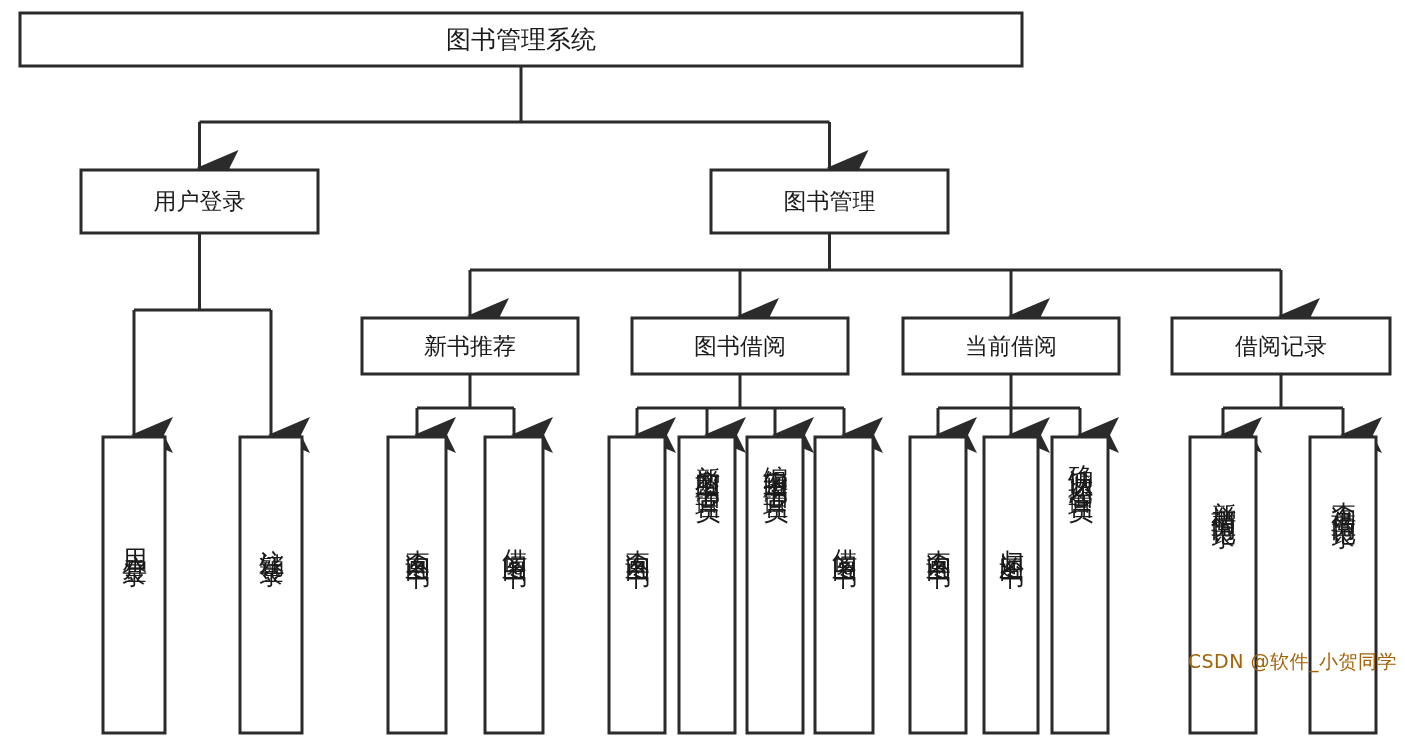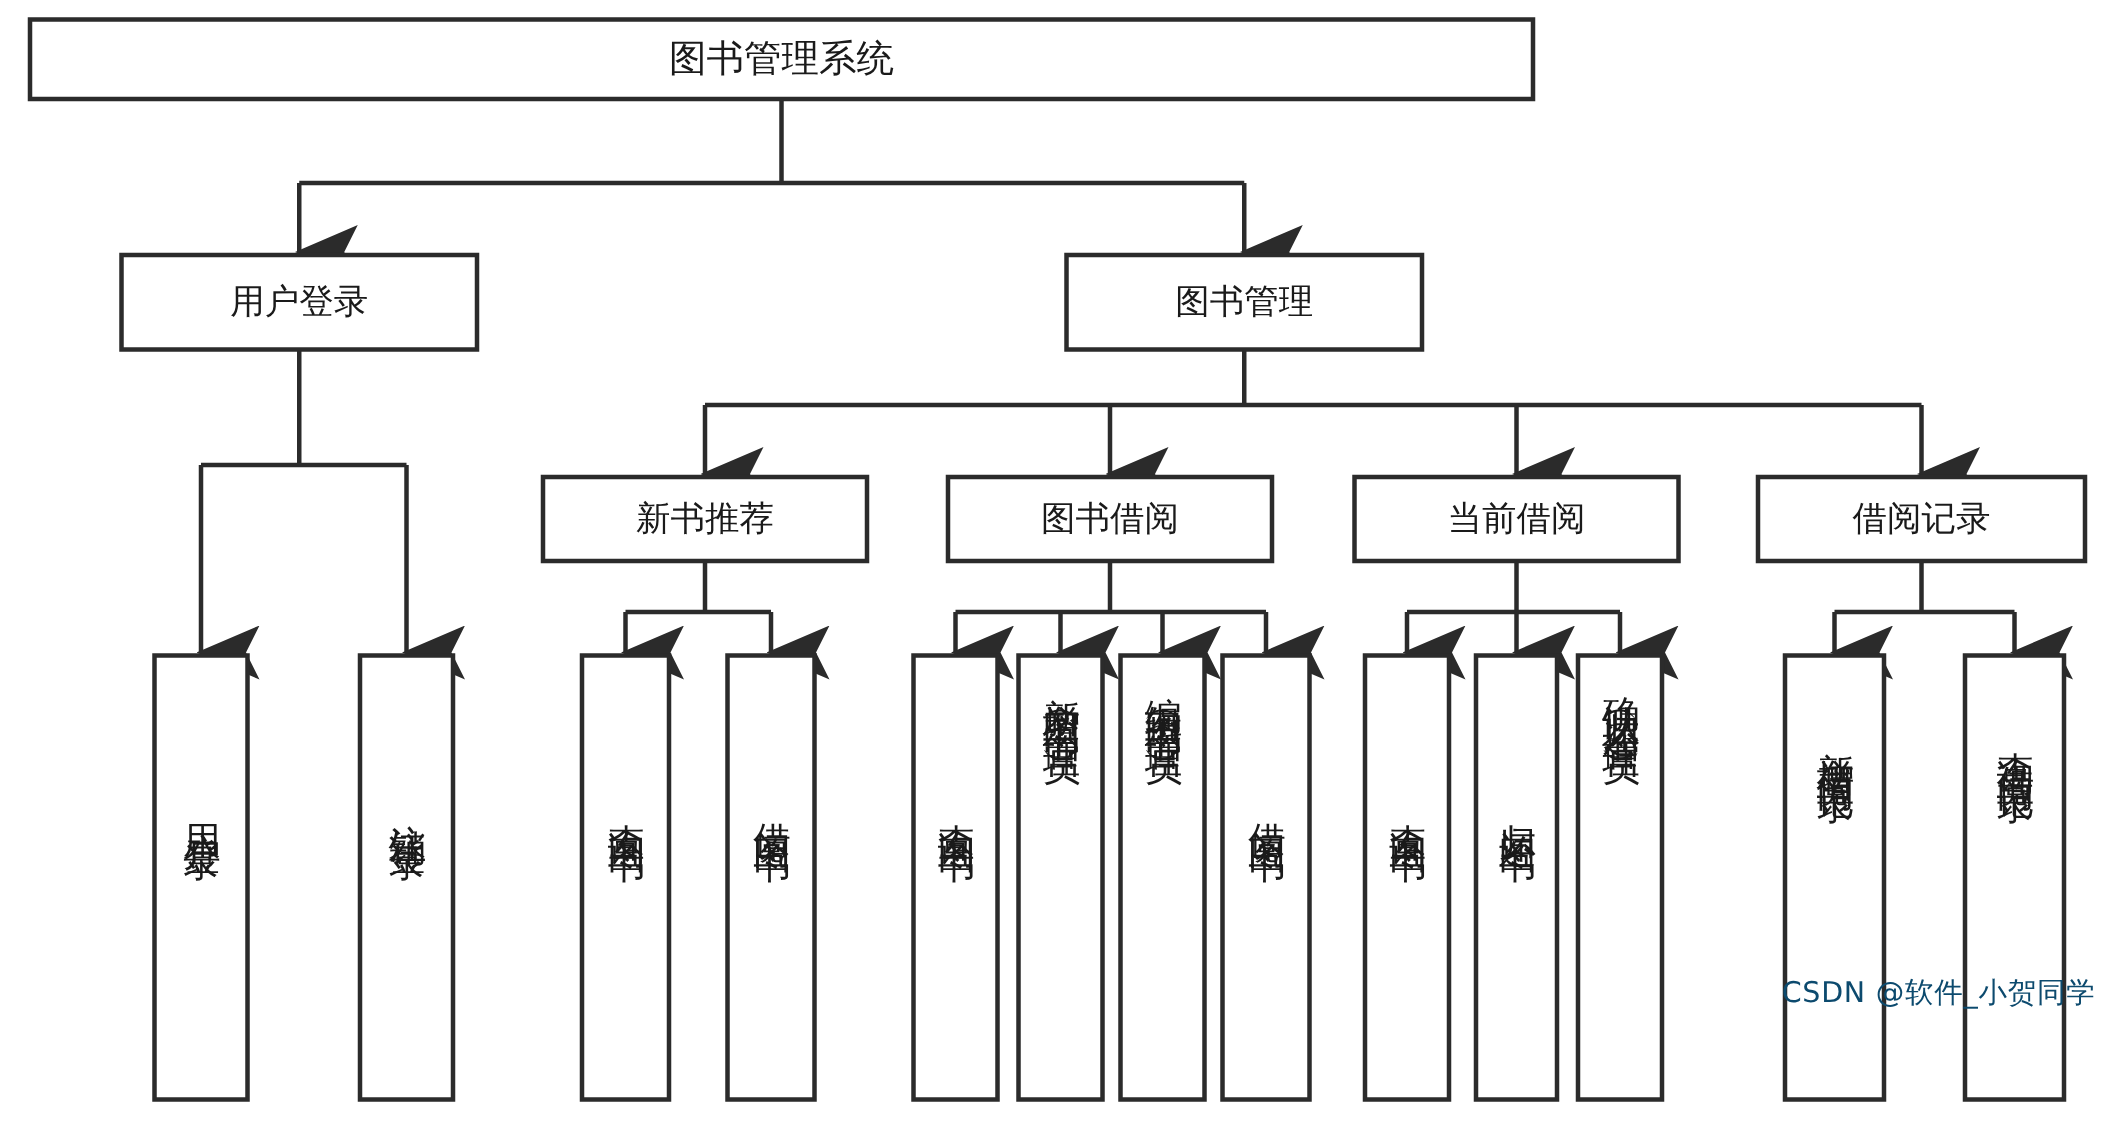--- a/index.html
+++ b/index.html
@@ -40,21 +40,21 @@
     letter-spacing:5px;
     color:#1a1a1a;
     white-space:nowrap;
   }
   .watermark{
     position:absolute;
     right:8px;
     bottom:6px;
     font-family:"DejaVu Sans","Liberation Sans",sans-serif;
     font-size:19px;
-    color:#0c4a6e;
+    color:#a16207;
     letter-spacing:0.5px;
     white-space:nowrap;
   }
 </style>
 </head>
 <body>
 
 <div id="stage">
 
   <svg id="chart" viewBox="0 0 1405 747">

